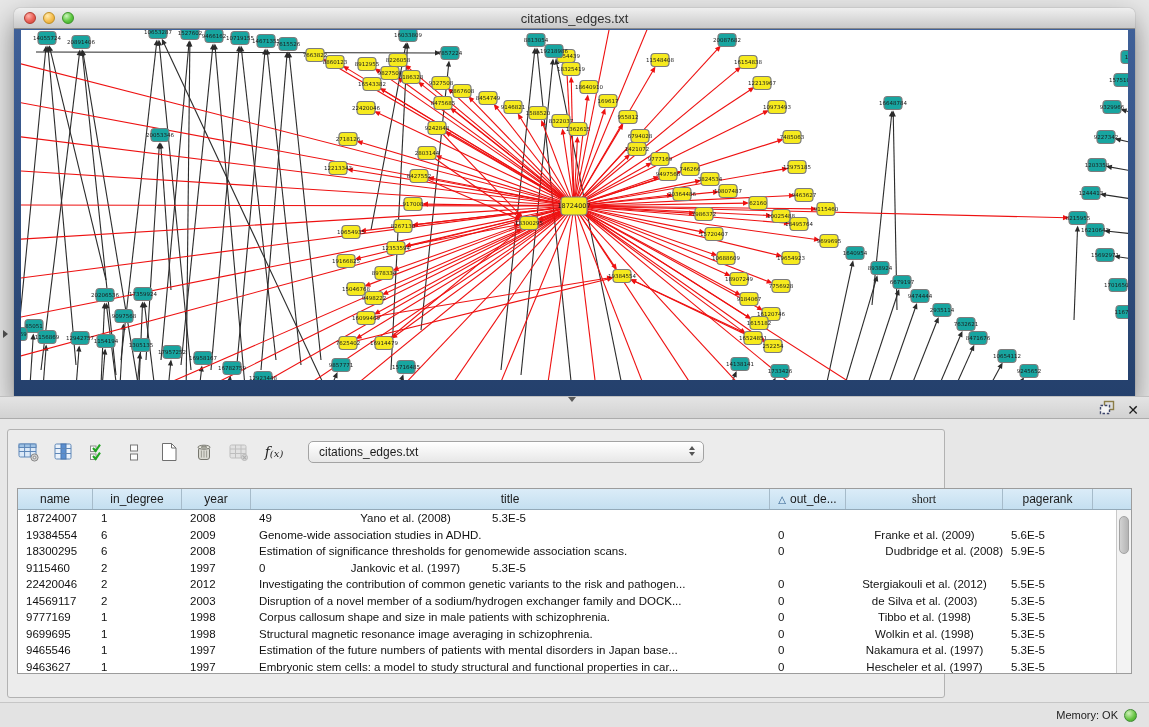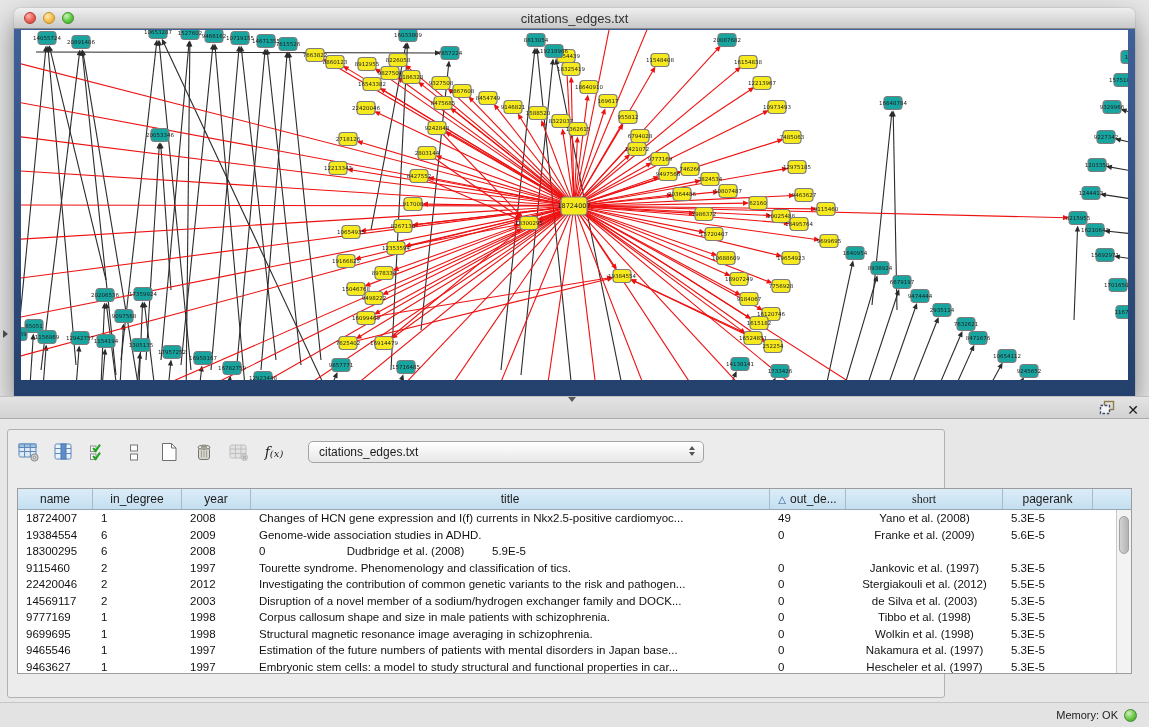--- a/index.html
+++ b/index.html
@@ -792,47 +792,46 @@
             <div class="hcell" style="width: 90px;">
               <span>pagerank</span>
             </div>
             <div class="hcell" style="flex: 1 1 0%; border-right: none;"></div>
           </div>
         <div class="tbody" id="tbody">
             <div class="trow">
               <div class="tcell" style="width: 75px;">18724007</div>
               <div class="tcell" style="width: 89px;">1</div>
               <div class="tcell" style="width: 69px;">2008</div>
-              <div class="tcell" style="width: 519px;">Changes of HCN gene expression and I(f) currents in Nkx2.5-positive cardiomyoc...</div>
               <div class="tcell" style="width: 76px;">49</div>
               <div class="tcell center" style="width: 157px;">Yano et al. (2008)</div>
               <div class="tcell" style="width: 90px;">5.3E-5</div>
             </div>
             <div class="trow">
               <div class="tcell" style="width: 75px;">19384554</div>
               <div class="tcell" style="width: 89px;">6</div>
               <div class="tcell" style="width: 69px;">2009</div>
               <div class="tcell" style="width: 519px;">Genome-wide association studies in ADHD.</div>
               <div class="tcell" style="width: 76px;">0</div>
               <div class="tcell center" style="width: 157px;">Franke et al. (2009)</div>
               <div class="tcell" style="width: 90px;">5.6E-5</div>
             </div>
             <div class="trow">
               <div class="tcell" style="width: 75px;">18300295</div>
               <div class="tcell" style="width: 89px;">6</div>
               <div class="tcell" style="width: 69px;">2008</div>
+              <div class="tcell" style="width: 519px;">Estimation of significance thresholds for genomewide association scans.</div>
               <div class="tcell" style="width: 76px;">0</div>
-              <div class="tcell center" style="width: 157px;">Dudbridge et al. (2008)</div>
+              <div class="tcell center" style="width: 157px; text-align: right;">Dudbridge et al. (2008)</div>
               <div class="tcell" style="width: 90px;">5.9E-5</div>
             </div>
             <div class="trow">
               <div class="tcell" style="width: 75px;">9115460</div>
               <div class="tcell" style="width: 89px;">2</div>
               <div class="tcell" style="width: 69px;">1997</div>
-              <div class="tcell" style="width: 519px;">Tourette syndrome. Phenomenology and classification of tics.</div>
               <div class="tcell" style="width: 76px;">0</div>
               <div class="tcell center" style="width: 157px;">Jankovic et al. (1997)</div>
               <div class="tcell" style="width: 90px;">5.3E-5</div>
             </div>
             <div class="trow">
               <div class="tcell" style="width: 75px;">22420046</div>
               <div class="tcell" style="width: 89px;">2</div>
               <div class="tcell" style="width: 69px;">2012</div>
               <div class="tcell" style="width: 519px;">Investigating the contribution of common genetic variants to the risk and pathogen...</div>
               <div class="tcell" style="width: 76px;">0</div>

